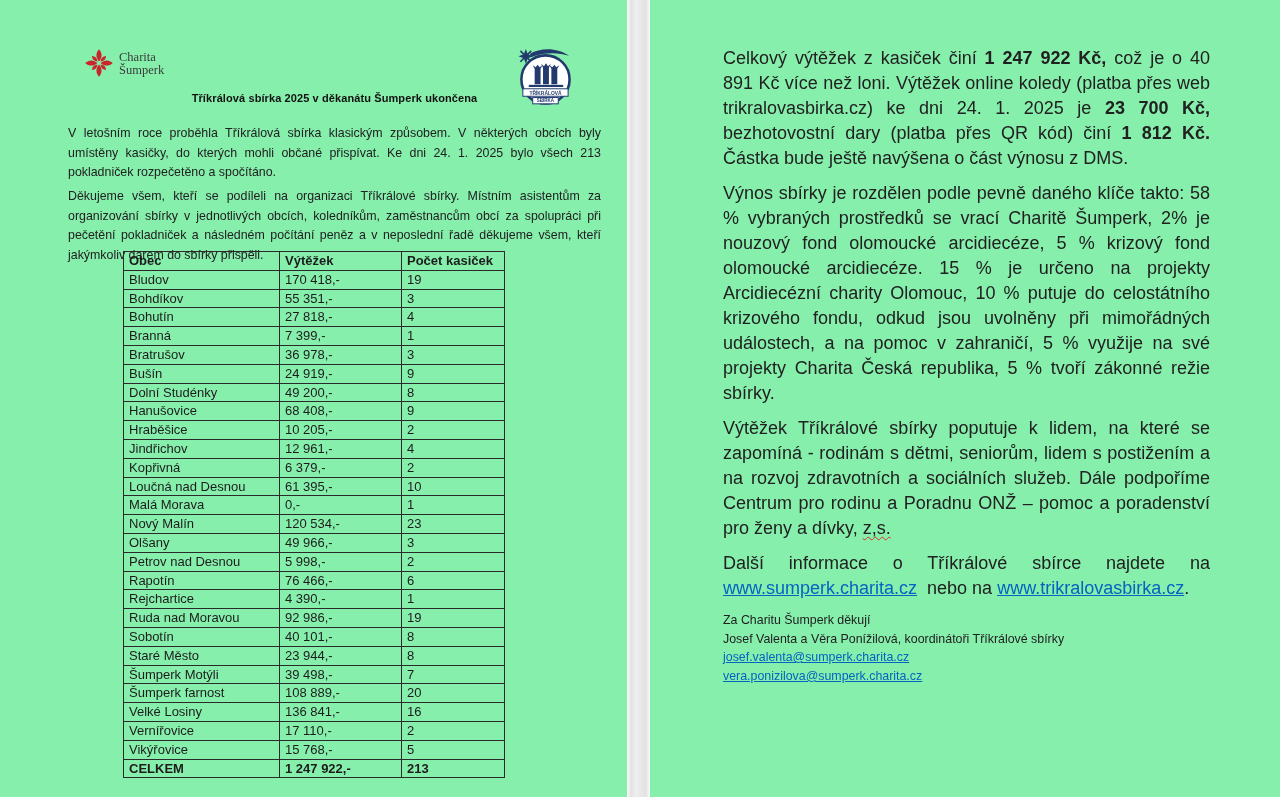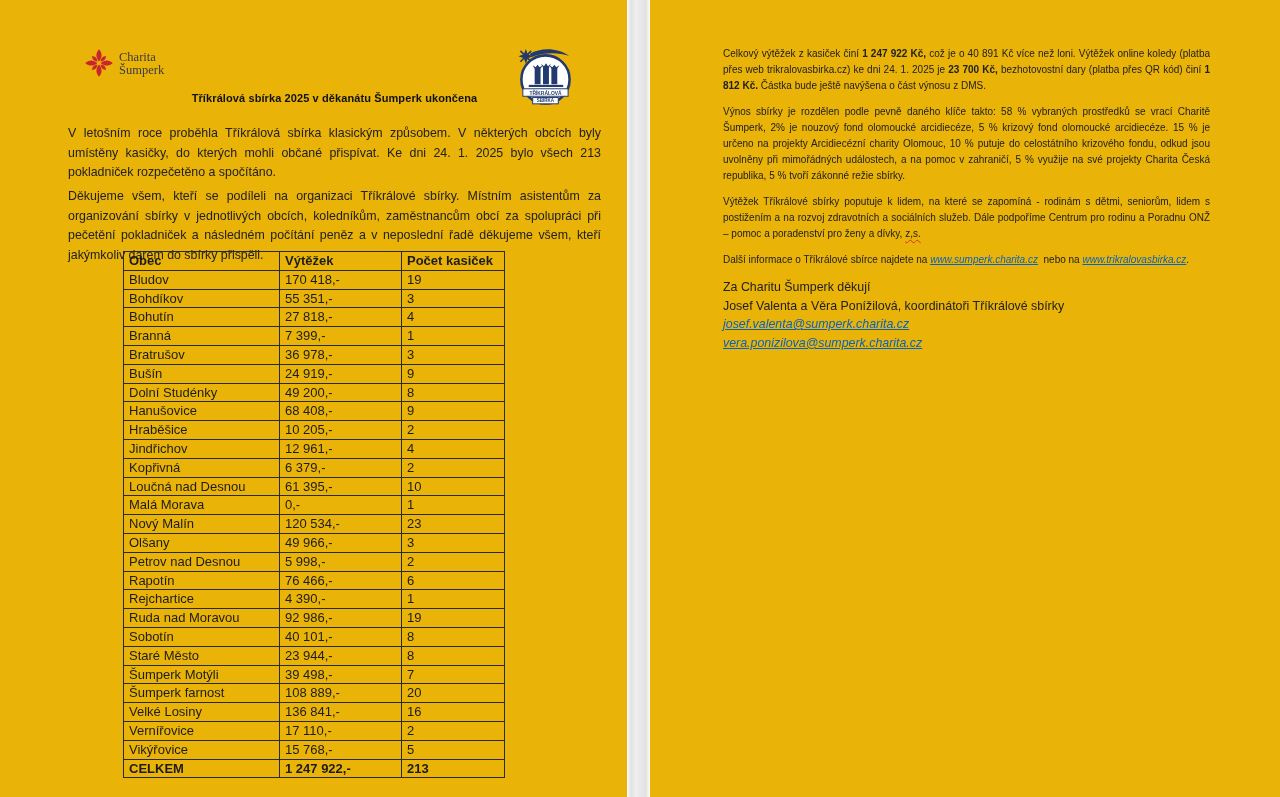--- a/index.html
+++ b/index.html
@@ -1,20 +1,20 @@
 <!DOCTYPE html>
 <html><head>
 <meta charset="utf-8">
 <style>
   html,body{margin:0;padding:0;}
   body{
     width:1280px;height:797px;overflow:hidden;background:#ffffff;
     font-family:"Liberation Sans", sans-serif;color:#1f1f1f;position:relative;
   }
-  .page{position:absolute;top:0;height:797px;background:#eab308;}
+  .page{position:absolute;top:0;height:797px;background:#86efac;}
   #left-page{left:0;width:627px;}
   #right-page{left:650px;width:630px;}
   #page-gap{
     position:absolute;left:627px;top:0;width:23px;height:797px;
     background:linear-gradient(to right,#fcfcfc 0%,#e2e2e2 18%,#efefef 40%,#e9e9e9 55%,#e2e2e2 82%,#fcfcfc 100%);
   }
   
   #charita-logo{position:absolute;left:84px;top:48px;display:flex;align-items:flex-start;gap:5px;}
   #charita-logo .org-name{
     font-family:"Liberation Serif", serif;font-size:12.5px;line-height:13px;color:#3b3b3b;margin-top:3px;
@@ -41,27 +41,27 @@
     padding:1px 5px;line-height:15.6px;height:15.8px;white-space:nowrap;overflow:hidden;
   }
   #collection-table th{font-weight:bold;}
   #collection-table .total-row td{font-weight:bold;}
   .col-obec{width:156px;}
   .col-vytezek{width:122px;}
   .col-pocet{width:103px;}
   
   #right-content{position:absolute;left:73px;top:46px;width:487px;}
   .rpara{
-    text-align:justify;font-size:10px;line-height:16px;color:#212121;
+    text-align:justify;font-size:18px;line-height:25px;color:#212121;
     margin:0 0 10px 0;
   }
   .rpara .b{font-weight:bold;}
   .closing{font-size:12.4px;line-height:18.6px;color:#212121;margin-top:2px;}
   .closing .line{display:block;}
-  a.doclink{color:#0563C1;text-decoration:underline;cursor:pointer;font-style:italic;}
+  a.doclink{color:#0563C1;text-decoration:underline;cursor:pointer;}
   .spell{
     text-decoration:underline;
     text-decoration-style:wavy;text-decoration-color:#d93025;text-decoration-thickness:1px;
     text-underline-offset:2px;
   }
 </style>
 </head>
 <body>
 
 <div class="page" id="left-page">

